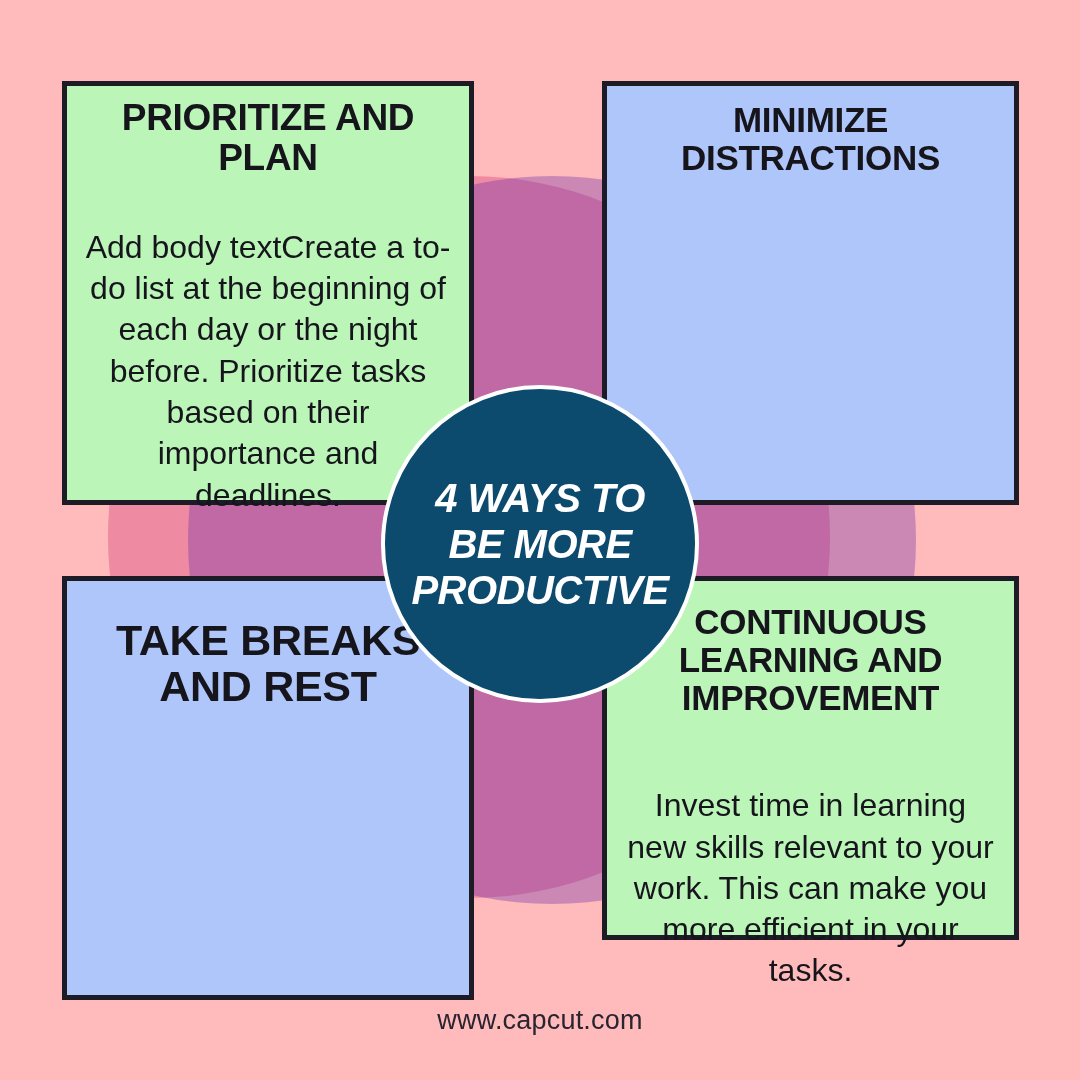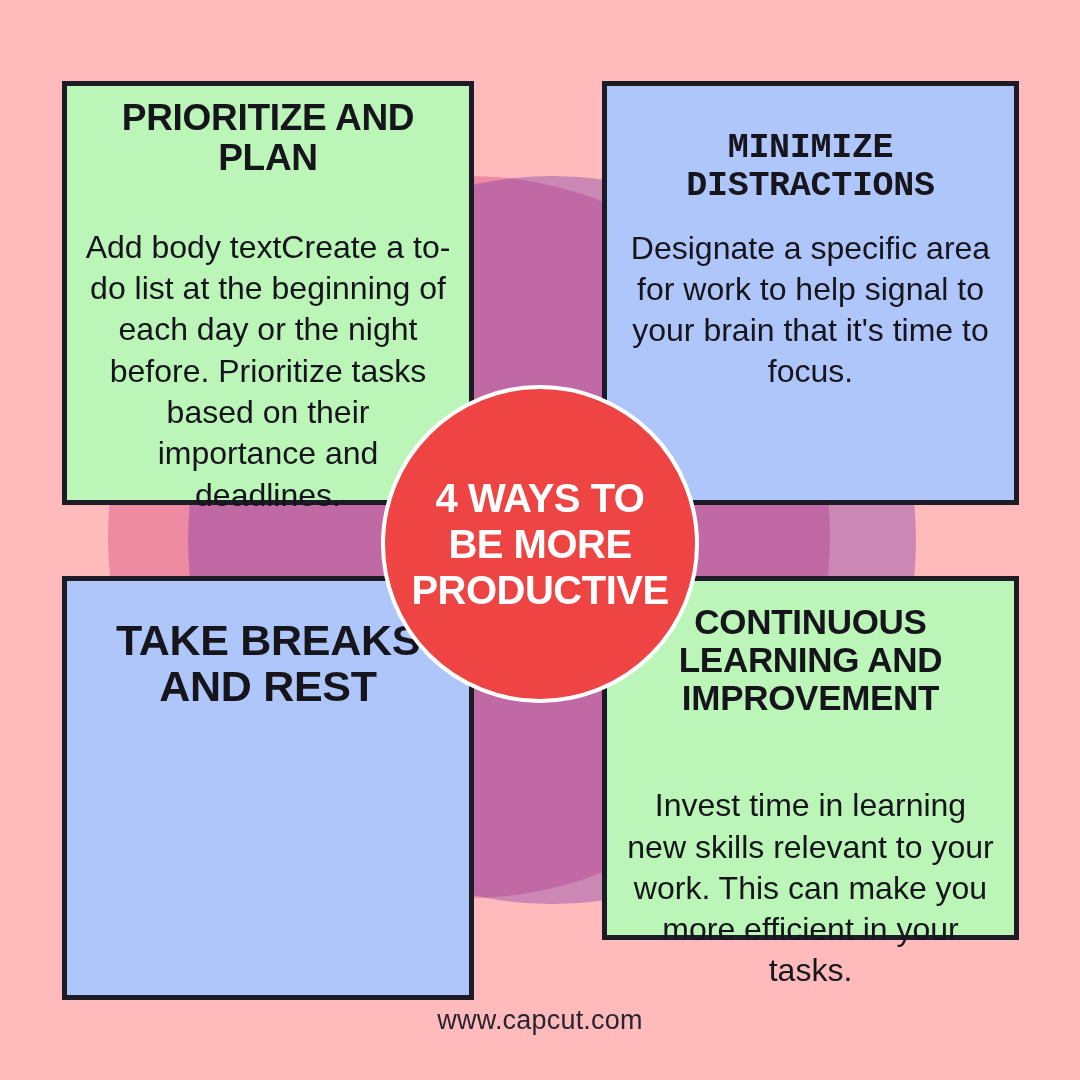--- a/index.html
+++ b/index.html
@@ -62,47 +62,48 @@
 
   .card-title {
     font-weight: bold;
     font-size: 35px;
     line-height: 1.08;
     letter-spacing: -0.3px;
     margin: 0 0 6px 0;
     white-space: pre-line;
   }
   #card-tl .card-title { font-size: 37px; margin-bottom: 2px; }
-  #card-tr .card-title { font-size: 35px; margin-top: 32px; margin-bottom: 22px; font-family: Liberation Mono, monospace; }
+  #card-tr .card-title { font-size: 35px; margin-top: 3px; margin-bottom: 22px; }
   #card-bl .card-title { font-size: 43px; margin-top: 24px; margin-bottom: 4px; }
   #card-br .card-title { font-size: 35px; margin-top: 10px; margin-bottom: 22px; }
 
   .card-body {
     font-size: 32px;
     line-height: 1.29;
     margin: 0;
     white-space: pre-line;
     font-weight: 400;
   }
 
   
   #center-badge {
     position: absolute;
     left: 381px;
     top: 385px;
     width: 318px;
     height: 318px;
     border-radius: 50%;
-    background: #ef4444;
+    background: #0c4a6e;
     border: 4px solid #ffffff;
     box-sizing: border-box;
     display: flex;
     align-items: center;
     justify-content: center;
     z-index: 5;
+    font-style: italic;
   }
   #center-badge-text {
     color: #ffffff;
     font-weight: bold;
     font-size: 40px;
     line-height: 1.15;
     text-align: center;
     letter-spacing: -0.5px;
     white-space: pre-line;
     width: 330px;
@@ -129,21 +130,20 @@
   <div class="deco-circle" id="deco-purple"></div>
 
   <div class="card green" id="card-tl">
     <div class="card-title">PRIORITIZE AND PLAN</div>
     <div class="card-body">Add body textCreate a to-do list at the beginning of each day or the night before. Prioritize tasks based on their importance and deadlines.</div>
   </div>
 
   <div class="card blue" id="card-tr">
     <div class="card-title">MINIMIZE
 DISTRACTIONS</div>
-    <div class="card-body">Designate a specific area for work to help signal to your brain that it's time to focus.</div>
   </div>
 
   <div class="card blue" id="card-bl">
     <div class="card-title">TAKE BREAKS
 AND REST</div>
   </div>
 
   <div class="card green" id="card-br">
     <div class="card-title">CONTINUOUS
 LEARNING AND

